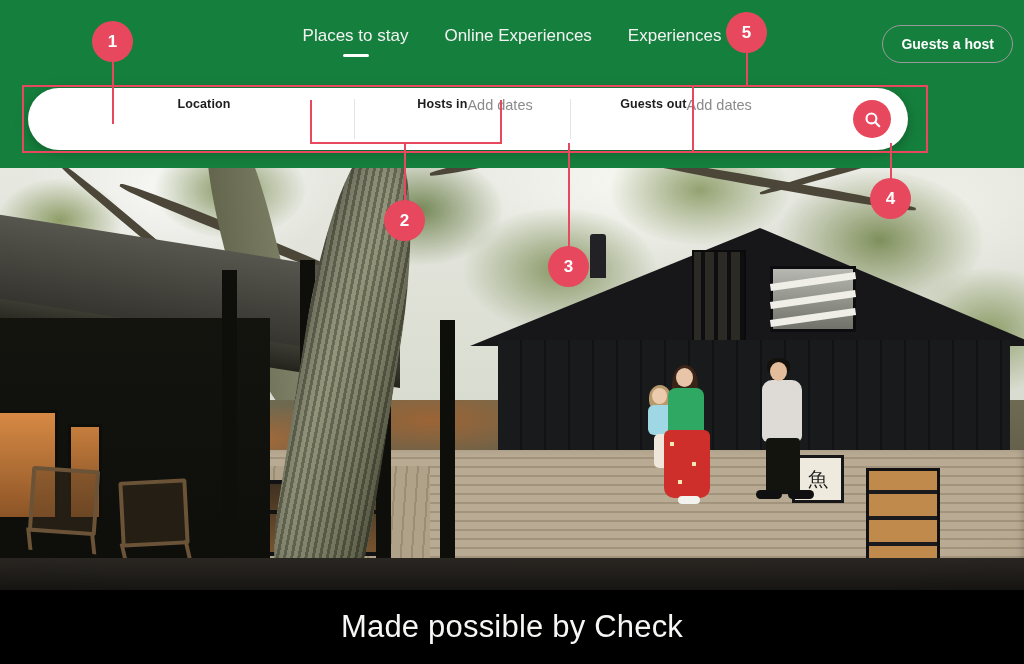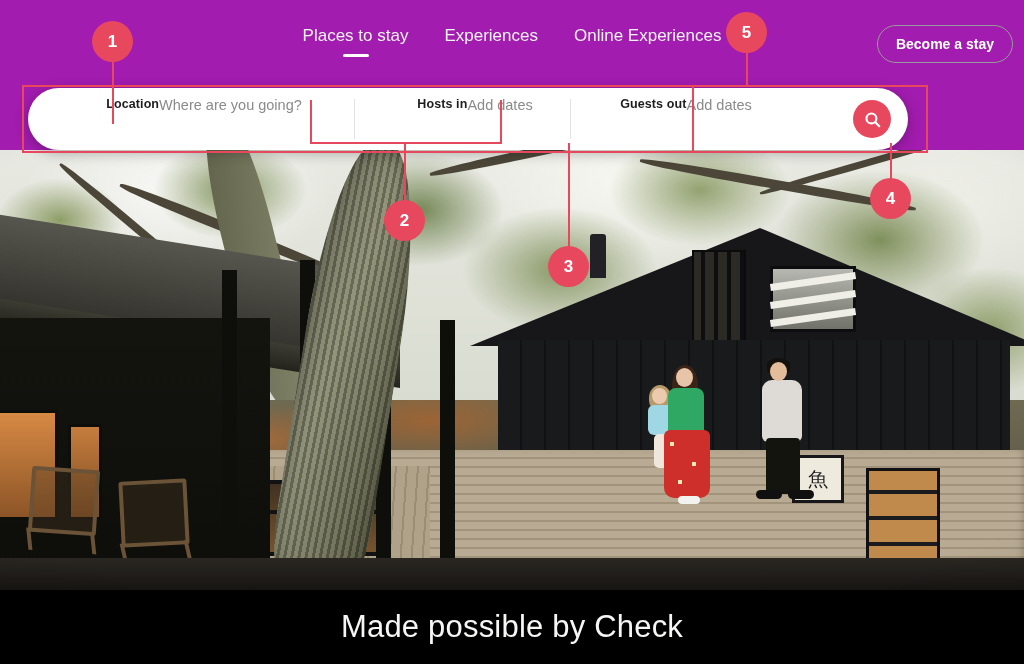--- a/index.html
+++ b/index.html
@@ -179,21 +179,21 @@
   .p-kid .top{position:absolute;left:0;top:17px;width:28px;height:30px;background:#9fd7e4;border-radius:6px;}
   .p-kid .leg{position:absolute;left:6px;top:46px;width:16px;height:34px;background:#efe6dc;border-radius:5px;}
   .p-man .head{position:absolute;left:8px;top:0;width:17px;height:19px;background:#e3bc9c;border-radius:50%;}
   .p-man .hair{position:absolute;left:5px;top:-4px;width:23px;height:16px;background:#14100c;border-radius:50% 50% 30% 30%;}
   .p-man .hoodie{position:absolute;left:0;top:18px;width:40px;height:62px;background:#dedbd6;border-radius:10px 10px 6px 6px;}
   .p-man .pants{position:absolute;left:4px;top:76px;width:34px;height:56px;background:#14140f;border-radius:4px;}
   .p-man .shoe1{position:absolute;left:-6px;top:128px;width:26px;height:9px;background:#101010;border-radius:5px;}
   .p-man .shoe2{position:absolute;left:26px;top:128px;width:26px;height:9px;background:#101010;border-radius:5px;}
 
   
-  .topbar{position:absolute;left:0;top:0;width:1024px;height:150px;background:#a21caf;}
+  .topbar{position:absolute;left:0;top:0;width:1024px;height:168px;background:#15803d;}
   .nav{position:absolute;left:0;top:26px;width:1024px;display:flex;justify-content:center;gap:36px;}
   .nav a{
     color:#f2f2f2;font-size:17px;text-decoration:none;position:relative;padding-bottom:10px;white-space:nowrap;
   }
   .nav a.active::after{
     content:"";position:absolute;left:50%;transform:translateX(-50%);bottom:-1px;width:26px;height:3px;
     background:#ffffff;border-radius:2px;
   }
   .host-btn{
     position:absolute;right:11px;top:25px;
@@ -317,30 +317,29 @@
     <div class="post" style="left:440px;top:170px;height:270px;"></div>
 
     <div class="trunk"></div>
     <div class="deck-front"></div>
     <div class="vignette"></div>
   </div>
 
   <div class="topbar">
     <div class="nav">
       <a href="#" class="active">Places to stay</a>
+      <a href="#">Online Experiences</a>
       <a href="#">Experiences</a>
-      <a href="#">Online Experiences</a>
-    </div>
-    <button class="host-btn">Become a stay</button>
+    </div>
+    <button class="host-btn">Guests a host</button>
   </div>
 
   <div class="searchbar">
     <div class="sfield f-location">
       <div class="lab">Location</div>
-      <div class="val">Where are you going?</div>
     </div>
     <div class="sfield f-checkin div">
       <div class="lab">Hosts in</div>
       <div class="val">Add dates</div>
     </div>
     <div class="sfield f-checkout div">
       <div class="lab">Guests out</div>
       <div class="val">Add dates</div>
     </div>
     <button class="search-btn">

